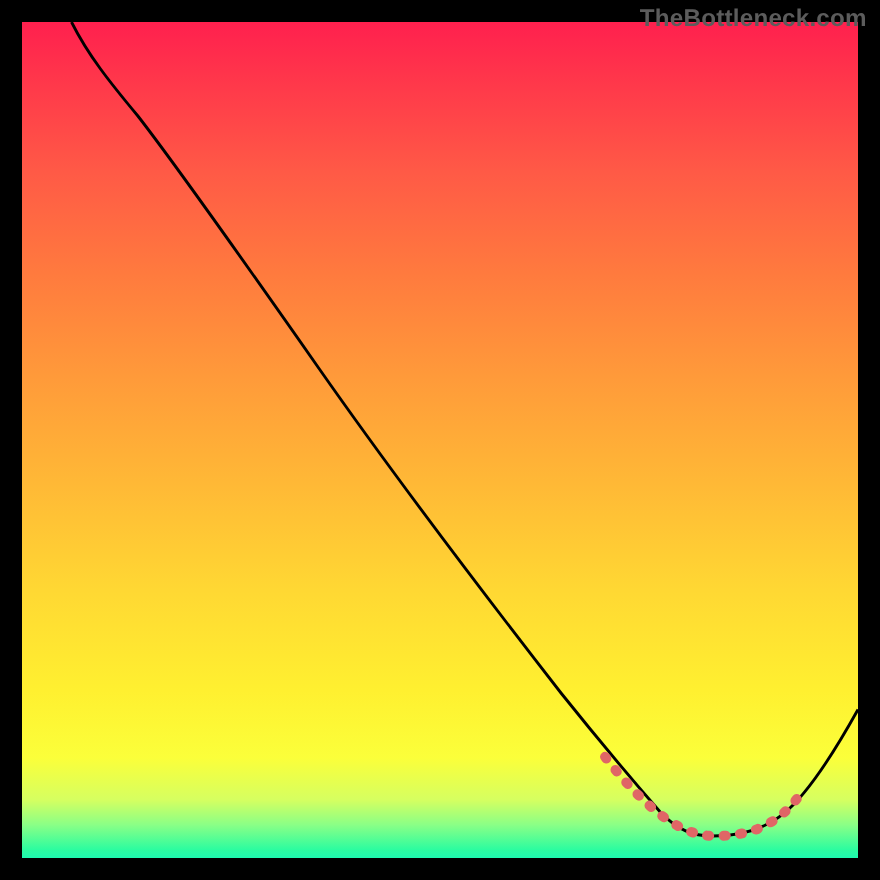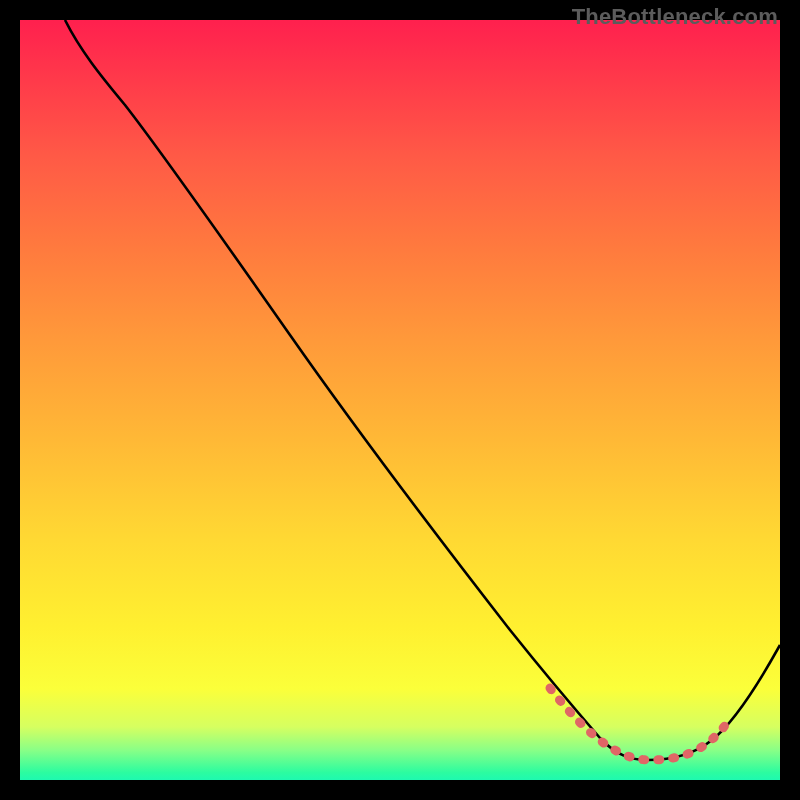--- a/index.html
+++ b/index.html
@@ -27,21 +27,21 @@
       #fff030 80%,
       #fbff3a 88%,
       #d6ff60 93%,
       #8bff86 96%,
       #2cfca0 99%,
       #1ef9b0 100%);
   }
   .watermark {
     position: absolute;
     top: 4px;
-    right: 22px;
+    right: 12px;
     font-family: Arial, Helvetica, sans-serif;
     font-size: 22px;
     font-weight: 600;
     color: #5c5c5c;
     letter-spacing: 0.2px;
   }
   svg.curve {
     position: absolute;
     left: 0;
     top: 0;

